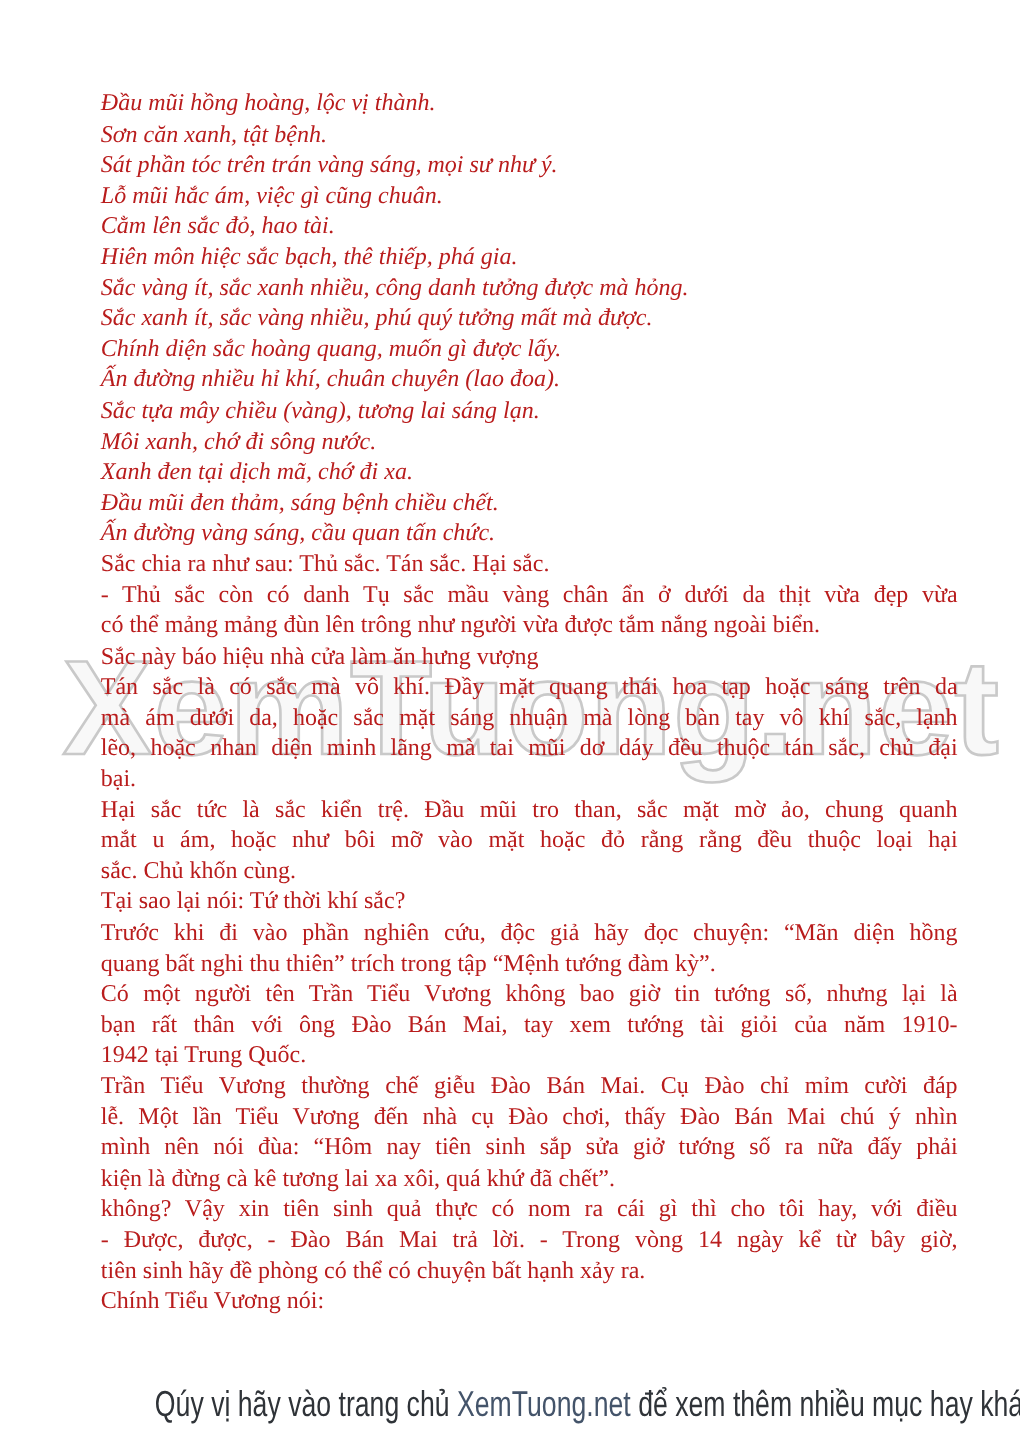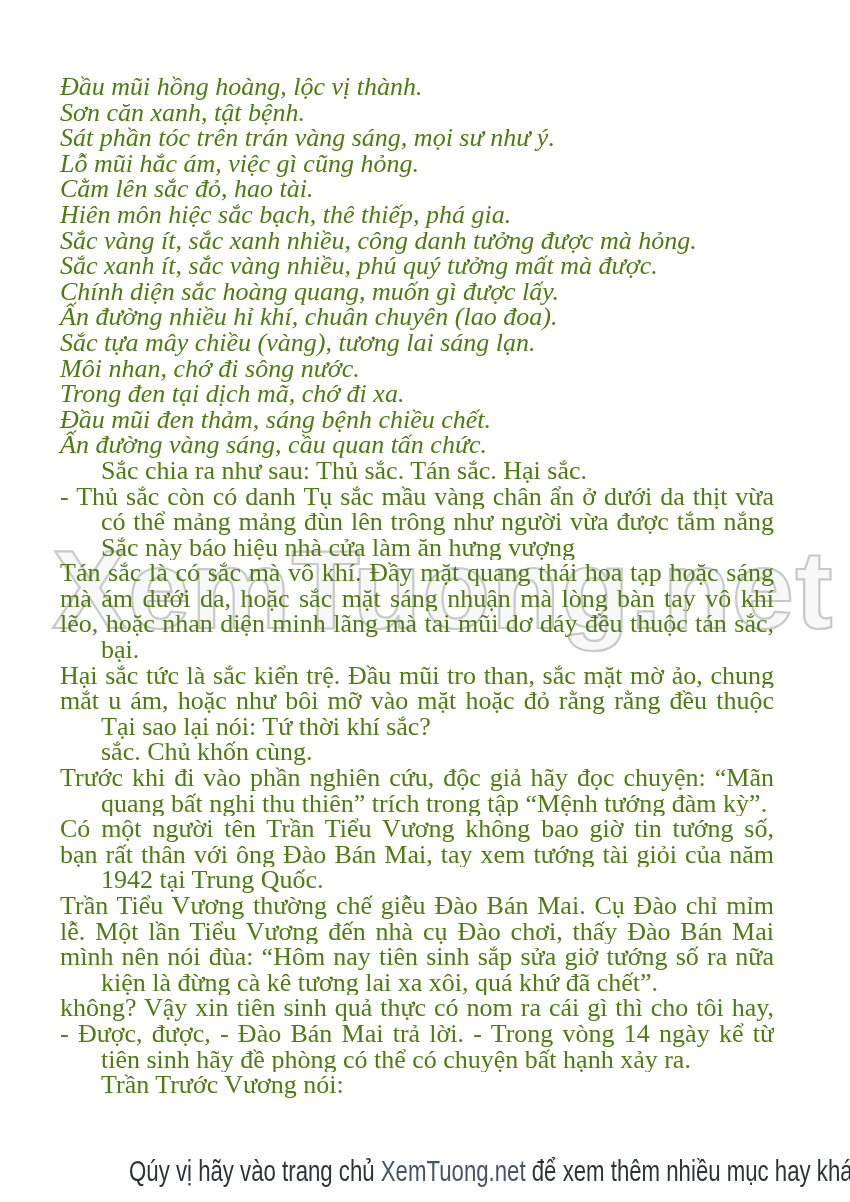--- a/index.html
+++ b/index.html
@@ -19,41 +19,40 @@
     font-size: 112px;
     line-height: 1;
     white-space: nowrap;
     color: rgba(130,130,130,0.06);
     -webkit-text-stroke: 2.2px #c9c9c9;
     letter-spacing: 1px;
     user-select: none;
   }
   .content {
     position: absolute;
-    left: 60px; top: 74px;
+    left: 84px; top: 74px;
     width: 714px;
     z-index: 1;
-    color: #4d7c0f;
-    font-size: 26px;
+    color: #b91c1c;
+    font-size: 20px;
     line-height: 25.6px;
   }
   .vline {
     font-style: italic;
     height: 25.6px;
     white-space: nowrap;
   }
   .bline {
     text-align: justify;
     text-align-last: justify;
     height: 25.6px;
     overflow: hidden;
   }
   .bline.plast {
     text-align-last: left;
-    margin-left: 41px;
   }
   .footer {
     position: absolute;
     left: 0; top: 1154px;
     width: 850px;
     text-align: center;
     z-index: 1;
   }
   .footer-inner {
     display: inline-block;
@@ -73,57 +72,57 @@
 </head>
 <body>
 
 <div class="watermark">XemTuong.net</div>
 
 <div class="content">
   <div id="verse">
       <div class="vline">Đầu mũi hồng hoàng, lộc vị thành.</div>
       <div class="vline">Sơn căn xanh, tật bệnh.</div>
       <div class="vline">Sát phần tóc trên trán vàng sáng, mọi sư như ý.</div>
-      <div class="vline">Lỗ mũi hắc ám, việc gì cũng hỏng.</div>
+      <div class="vline">Lỗ mũi hắc ám, việc gì cũng chuân.</div>
       <div class="vline">Cằm lên sắc đỏ, hao tài.</div>
       <div class="vline">Hiên môn hiệc sắc bạch, thê thiếp, phá gia.</div>
       <div class="vline">Sắc vàng ít, sắc xanh nhiều, công danh tưởng được mà hỏng.</div>
       <div class="vline">Sắc xanh ít, sắc vàng nhiều, phú quý tưởng mất mà được.</div>
       <div class="vline">Chính diện sắc hoàng quang, muốn gì được lấy.</div>
       <div class="vline">Ấn đường nhiều hỉ khí, chuân chuyên (lao đoa).</div>
       <div class="vline">Sắc tựa mây chiều (vàng), tương lai sáng lạn.</div>
-      <div class="vline">Môi nhan, chớ đi sông nước.</div>
-      <div class="vline">Trong đen tại dịch mã, chớ đi xa.</div>
+      <div class="vline">Môi xanh, chớ đi sông nước.</div>
+      <div class="vline">Xanh đen tại dịch mã, chớ đi xa.</div>
       <div class="vline">Đầu mũi đen thảm, sáng bệnh chiều chết.</div>
       <div class="vline">Ấn đường vàng sáng, cầu quan tấn chức.</div>
     </div>
   <div id="paras">
       <div class="bline plast">Sắc chia ra như sau: Thủ sắc. Tán sắc. Hại sắc.</div>
       <div class="bline">- Thủ sắc còn có danh Tụ sắc mầu vàng chân ẩn ở dưới da thịt vừa đẹp vừa</div>
       <div class="bline plast">có thể mảng mảng đùn lên trông như người vừa được tắm nắng ngoài biển.</div>
       <div class="bline plast">Sắc này báo hiệu nhà cửa làm ăn hưng vượng</div>
       <div class="bline">Tán sắc là có sắc mà vô khí. Đầy mặt quang thái hoa tạp hoặc sáng trên da</div>
       <div class="bline">mà ám dưới da, hoặc sắc mặt sáng nhuận mà lòng bàn tay vô khí sắc, lạnh</div>
       <div class="bline">lẽo, hoặc nhan diện minh lãng mà tai mũi dơ dáy đều thuộc tán sắc, chủ đại</div>
       <div class="bline plast">bại.</div>
       <div class="bline">Hại sắc tức là sắc kiển trệ. Đầu mũi tro than, sắc mặt mờ ảo, chung quanh</div>
       <div class="bline">mắt u ám, hoặc như bôi mỡ vào mặt hoặc đỏ rằng rằng đều thuộc loại hại</div>
+      <div class="bline plast">sắc. Chủ khốn cùng.</div>
       <div class="bline plast">Tại sao lại nói: Tứ thời khí sắc?</div>
-      <div class="bline plast">sắc. Chủ khốn cùng.</div>
       <div class="bline">Trước khi đi vào phần nghiên cứu, độc giả hãy đọc chuyện: “Mãn diện hồng</div>
       <div class="bline plast">quang bất nghi thu thiên” trích trong tập “Mệnh tướng đàm kỳ”.</div>
       <div class="bline">Có một người tên Trần Tiểu Vương không bao giờ tin tướng số, nhưng lại là</div>
       <div class="bline">bạn rất thân với ông Đào Bán Mai, tay xem tướng tài giỏi của năm 1910-</div>
       <div class="bline plast">1942 tại Trung Quốc.</div>
       <div class="bline">Trần Tiểu Vương thường chế giễu Đào Bán Mai. Cụ Đào chỉ mỉm cười đáp</div>
       <div class="bline">lễ. Một lần Tiểu Vương đến nhà cụ Đào chơi, thấy Đào Bán Mai chú ý nhìn</div>
       <div class="bline">mình nên nói đùa: “Hôm nay tiên sinh sắp sửa giở tướng số ra nữa đấy phải</div>
       <div class="bline plast">kiện là đừng cà kê tương lai xa xôi, quá khứ đã chết”.</div>
       <div class="bline">không? Vậy xin tiên sinh quả thực có nom ra cái gì thì cho tôi hay, với điều</div>
       <div class="bline">- Được, được, - Đào Bán Mai trả lời. - Trong vòng 14 ngày kể từ bây giờ,</div>
       <div class="bline plast">tiên sinh hãy đề phòng có thể có chuyện bất hạnh xảy ra.</div>
-      <div class="bline plast">Trần Trước Vương nói:</div>
+      <div class="bline plast">Chính Tiểu Vương nói:</div>
     </div>
 </div>
 
 <div class="footer">
   <span class="footer-inner"><span>Qúy vị hãy vào trang chủ </span><a class="brand">XemTuong.net</a><span> để xem thêm nhiều mục hay khác</span></span>
 </div>
 
 </body></html>

